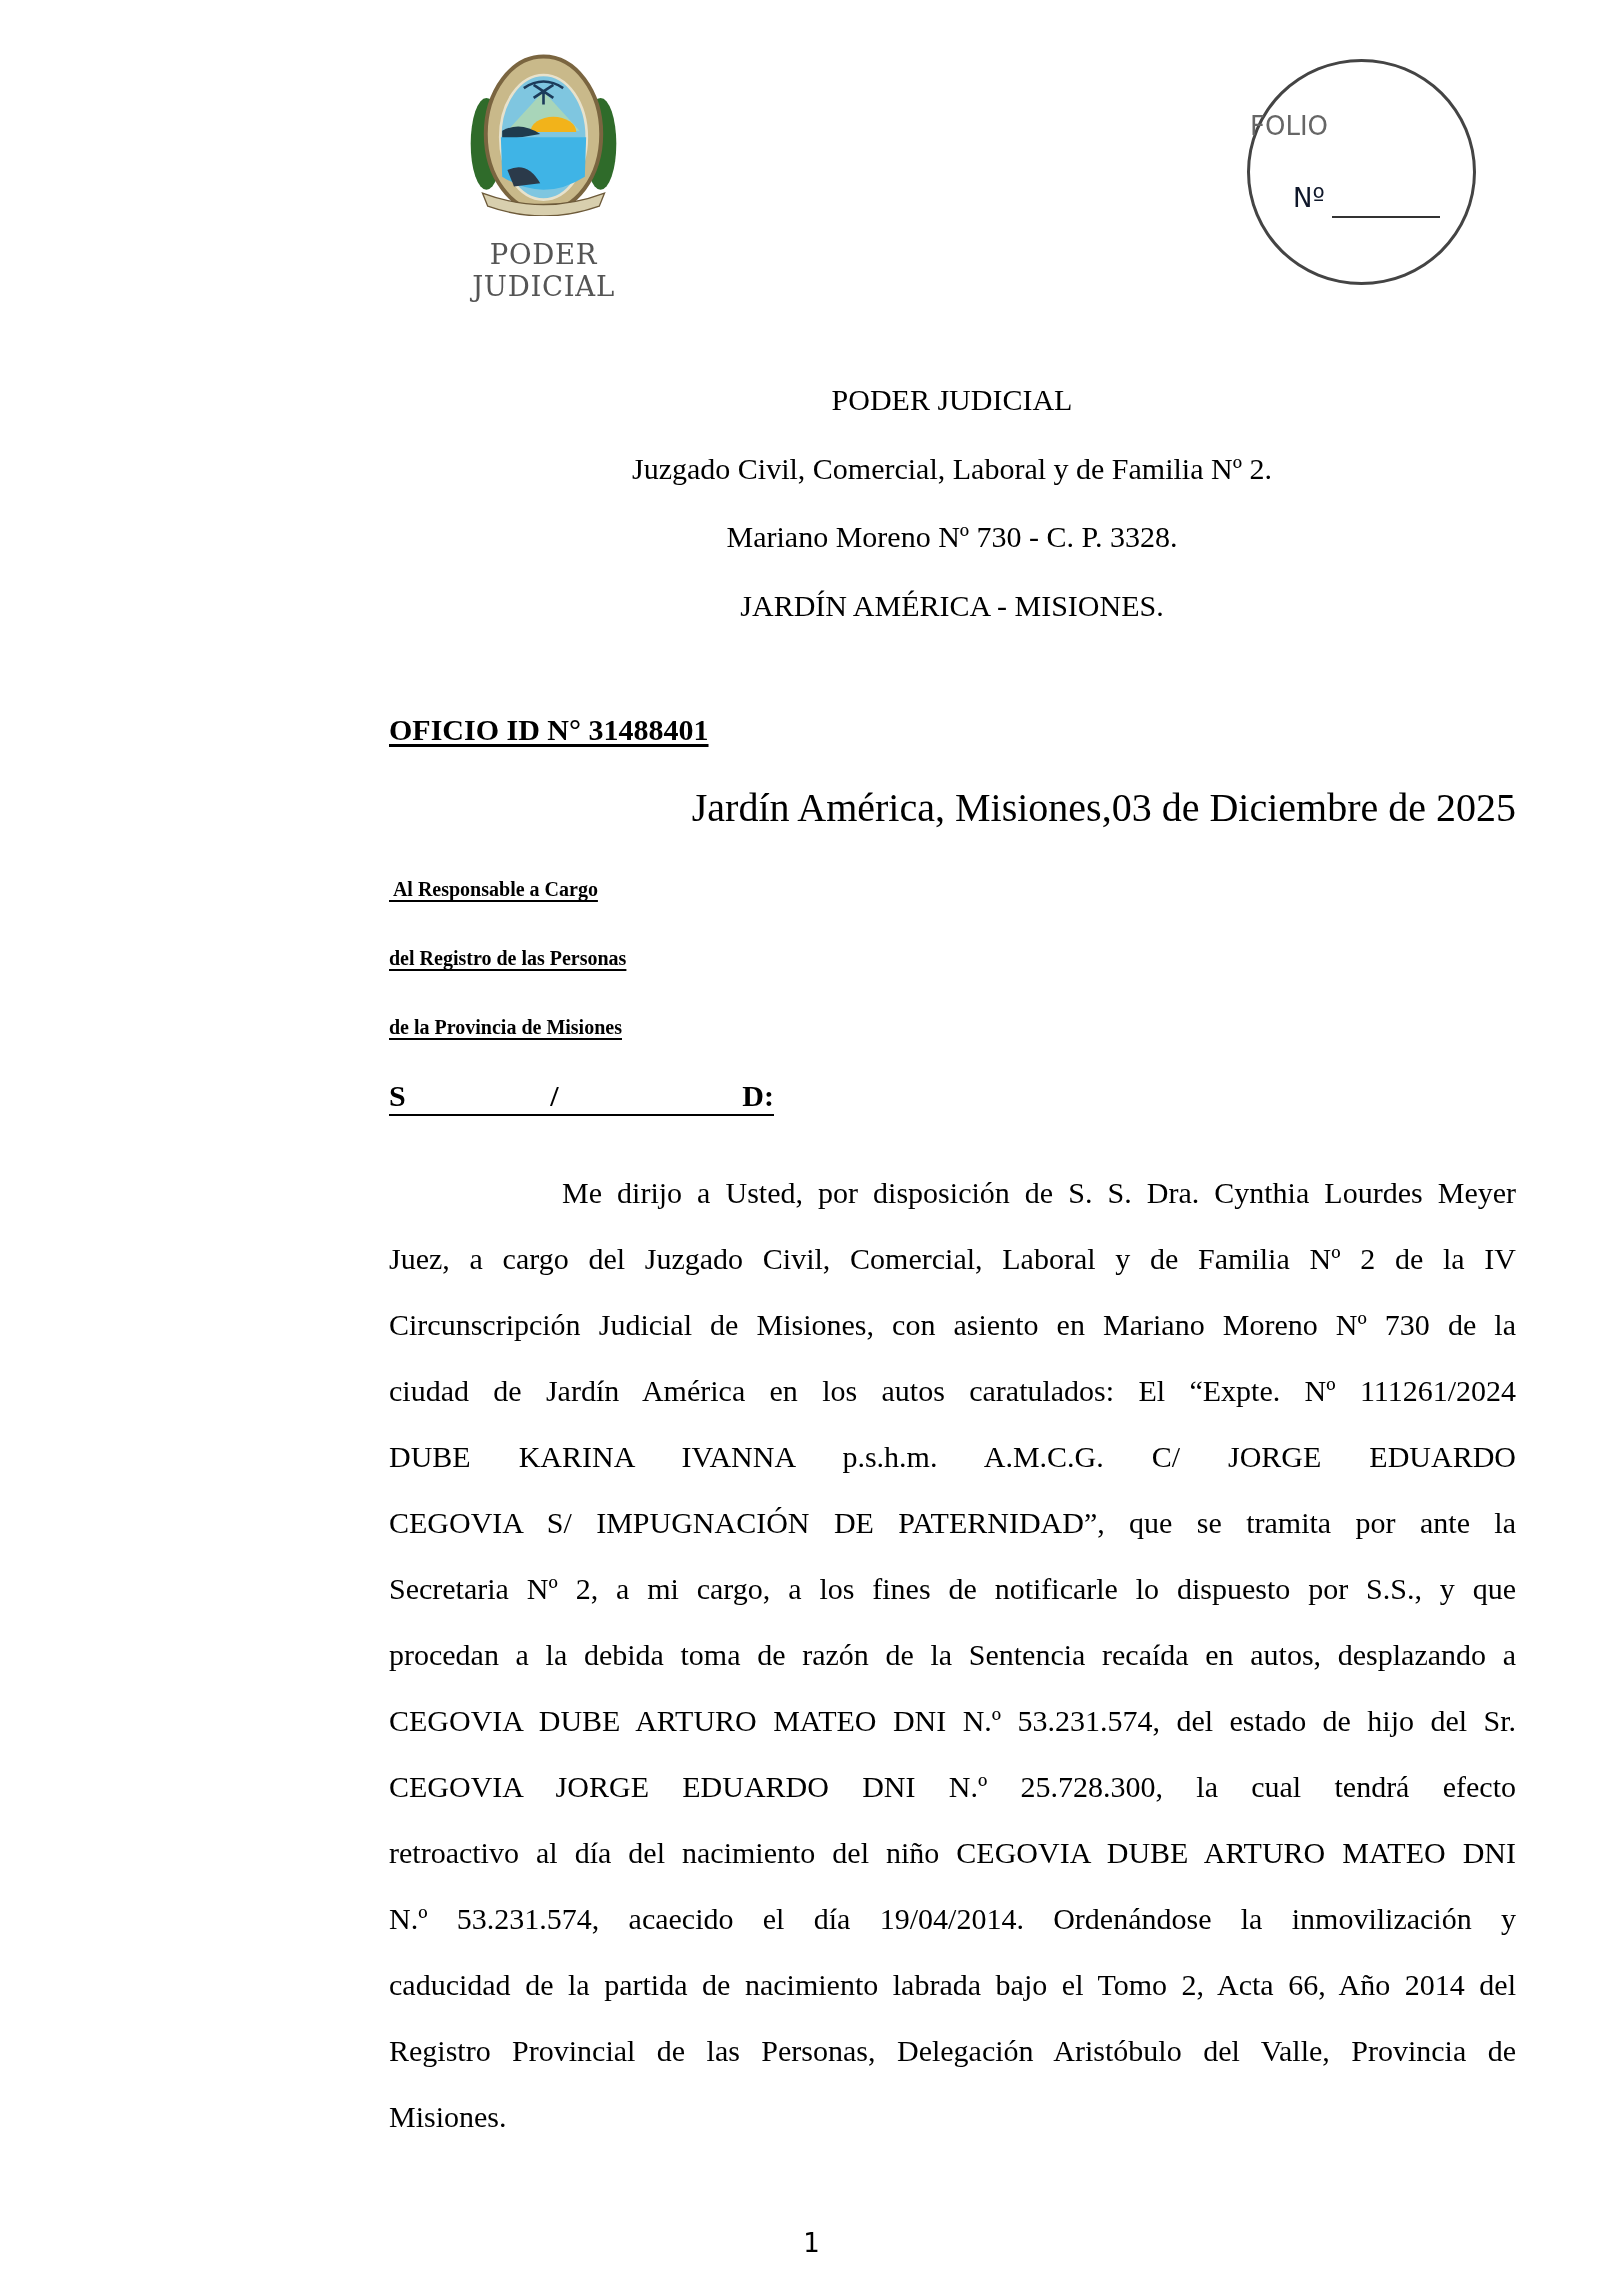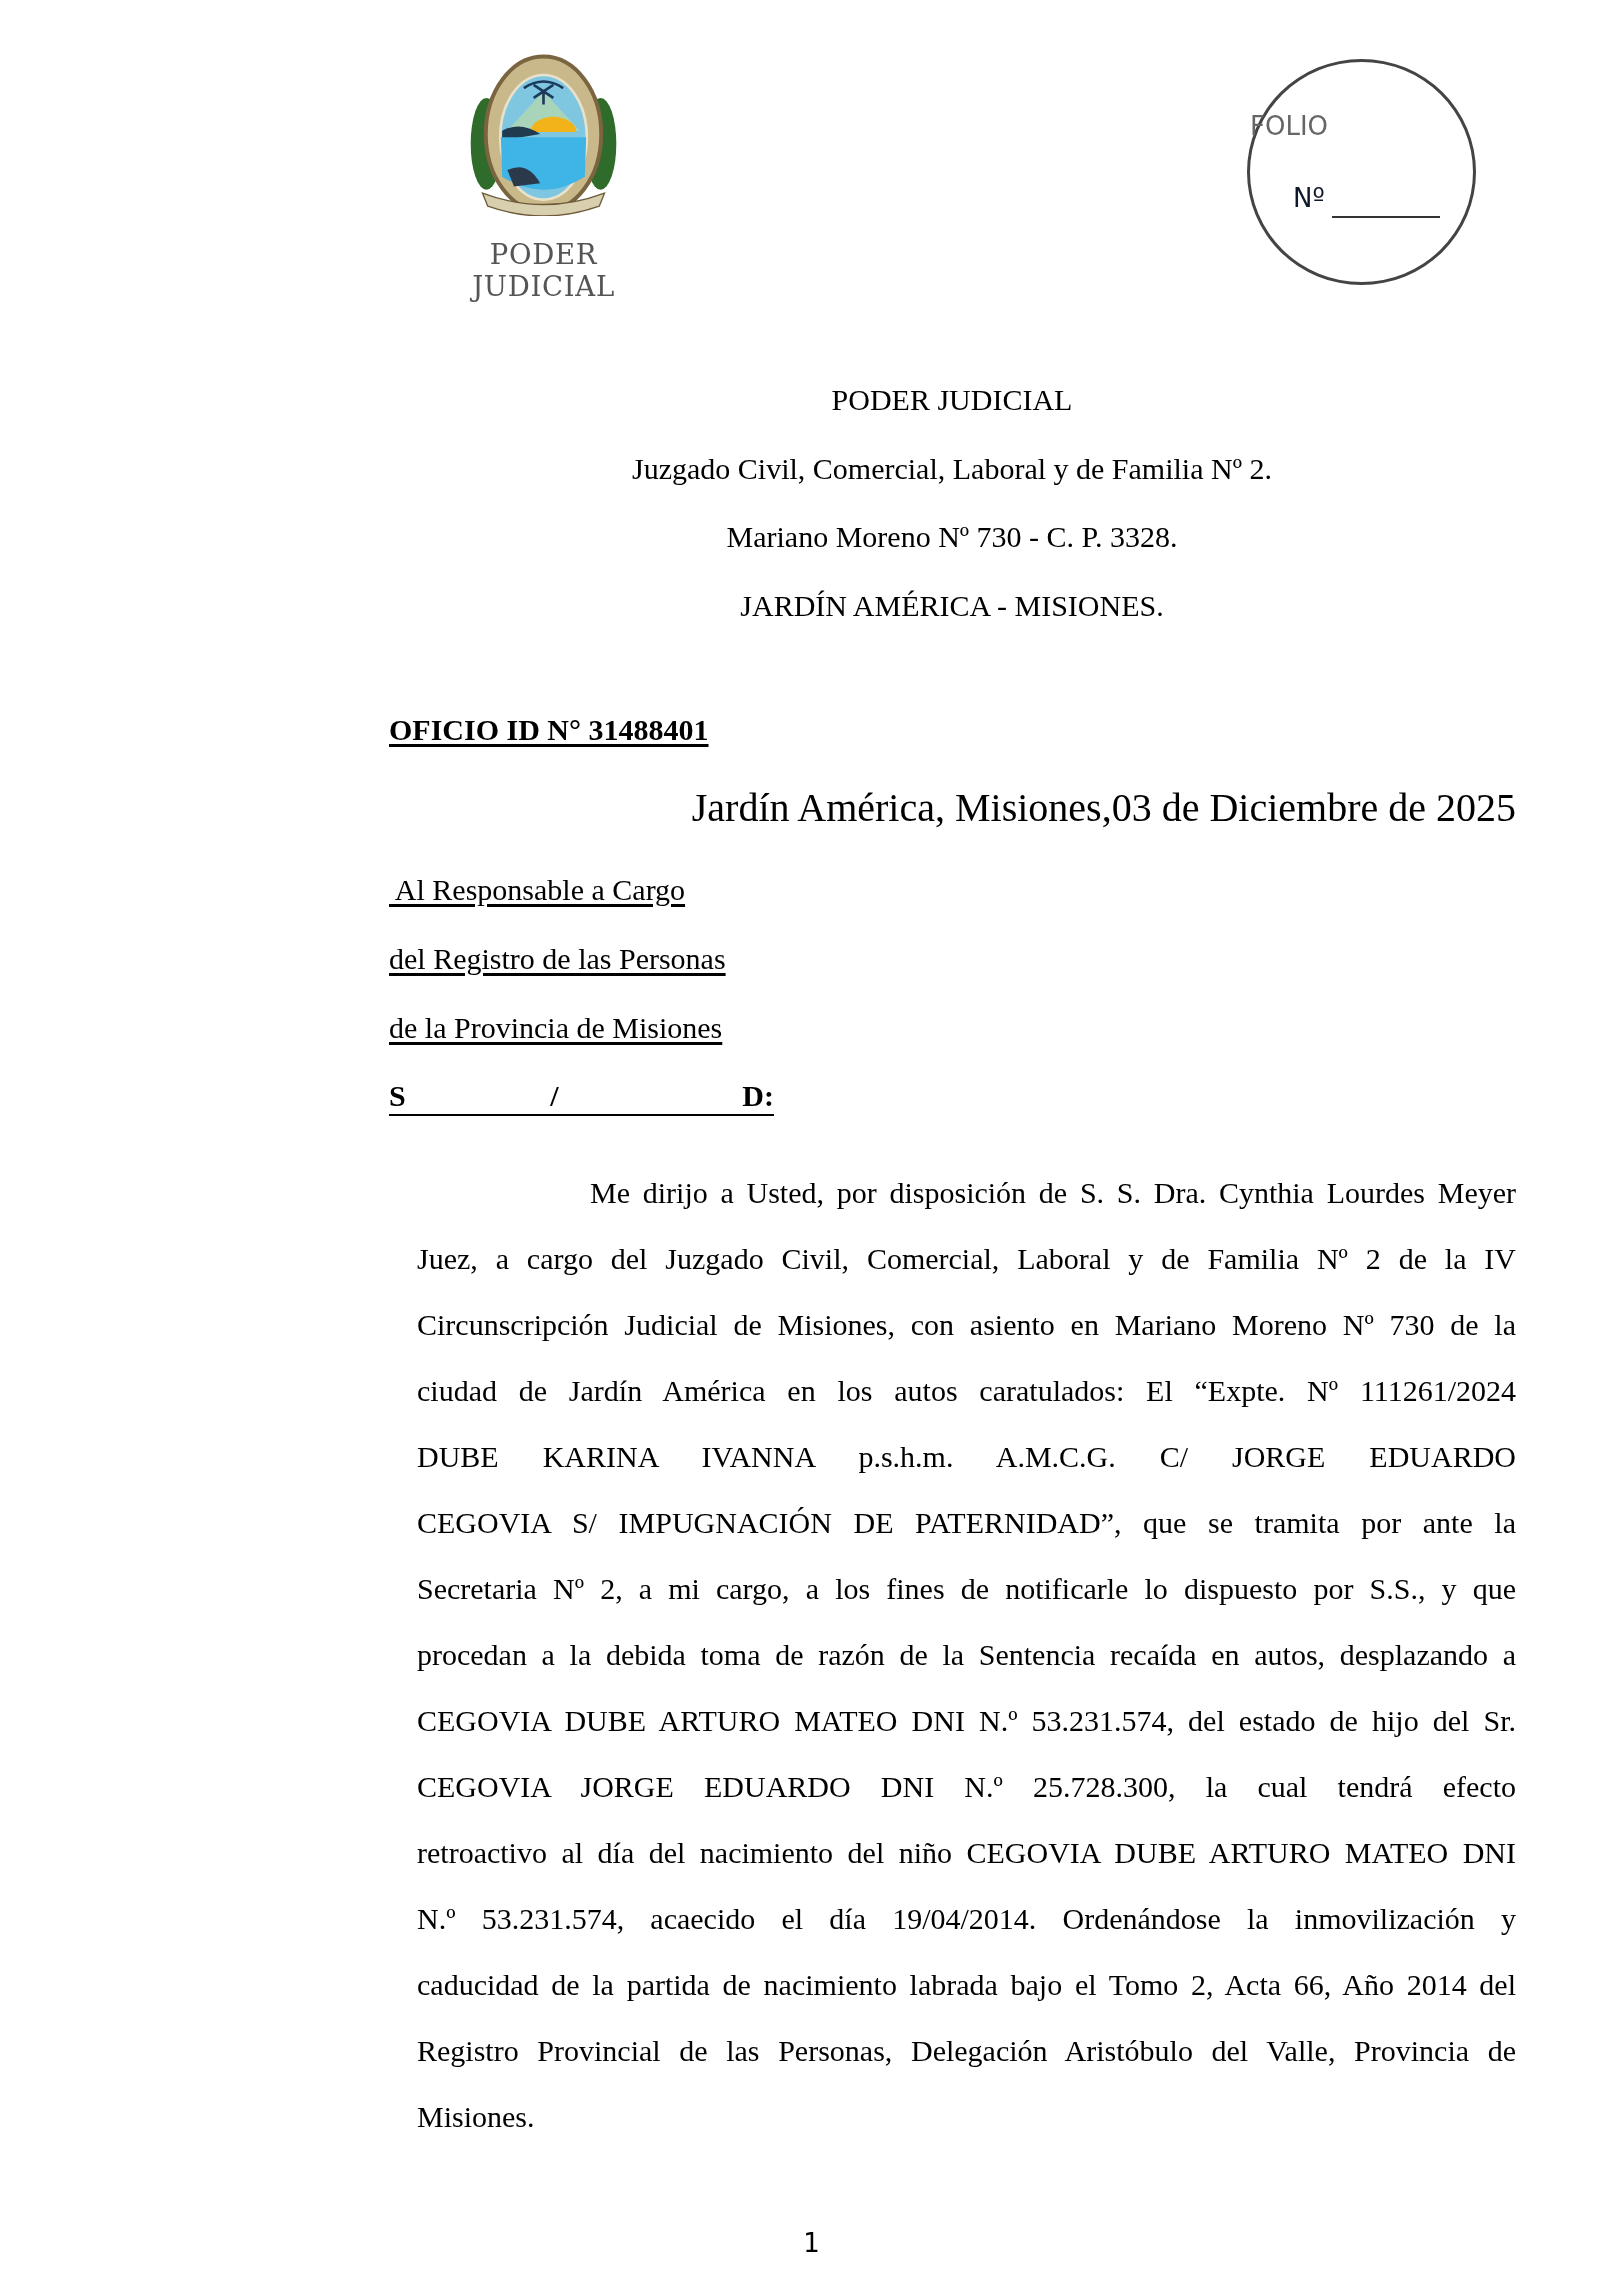--- a/index.html
+++ b/index.html
@@ -42,32 +42,32 @@
     .oficio {
       position: absolute; left: 389px; top: 677px; font-size: 30px; font-weight: bold;
       text-decoration: underline; text-underline-offset: 3.9px; white-space: nowrap; margin-top: 36px;
     }
     .date {
       position: absolute; right: 107px; top: 784px; font-size: 40px; white-space: nowrap;
     }
 
     .addressee { position: absolute; left: 389px; top: 870px; }
     .addr-line {
-      font-size: 30px; font-weight: normal; text-decoration: underline; text-underline-offset: 3.9px;
+      font-size: 20px; font-weight: bold; text-decoration: underline; text-underline-offset: 3.9px;
       white-space: nowrap; height: 69px; line-height: 39px;
     }
     .sd-line { display: flex; width: 385px; justify-content: space-between; border-bottom: 2.6px solid #000; }
     .sd-line span { font-size: 30px; font-weight: bold; line-height: 37px; }
 
     
     .body-text {
       position: absolute; left: 389px; top: 1160px; width: 1127px;
       font-size: 30px; line-height: 66px; text-align: justify;
     }
-    .body-text .line { display: block; text-align: justify; text-align-last: justify; white-space: nowrap; height: 66px; margin-left: 28px; }
+    .body-text .line { display: block; text-align: justify; text-align-last: justify; white-space: nowrap; height: 66px; }
     .body-text .line.last { text-align-last: left; }
     .body-text .indent { padding-left: 173px; }
     .b { font-weight: normal; }
 
     .page-number {
       position: absolute; left: 0; width: 100%; top: 2228px; text-align: center;
       font-family: "DejaVu Sans", sans-serif; font-size: 26px;
     }
   </style>
 </head>

